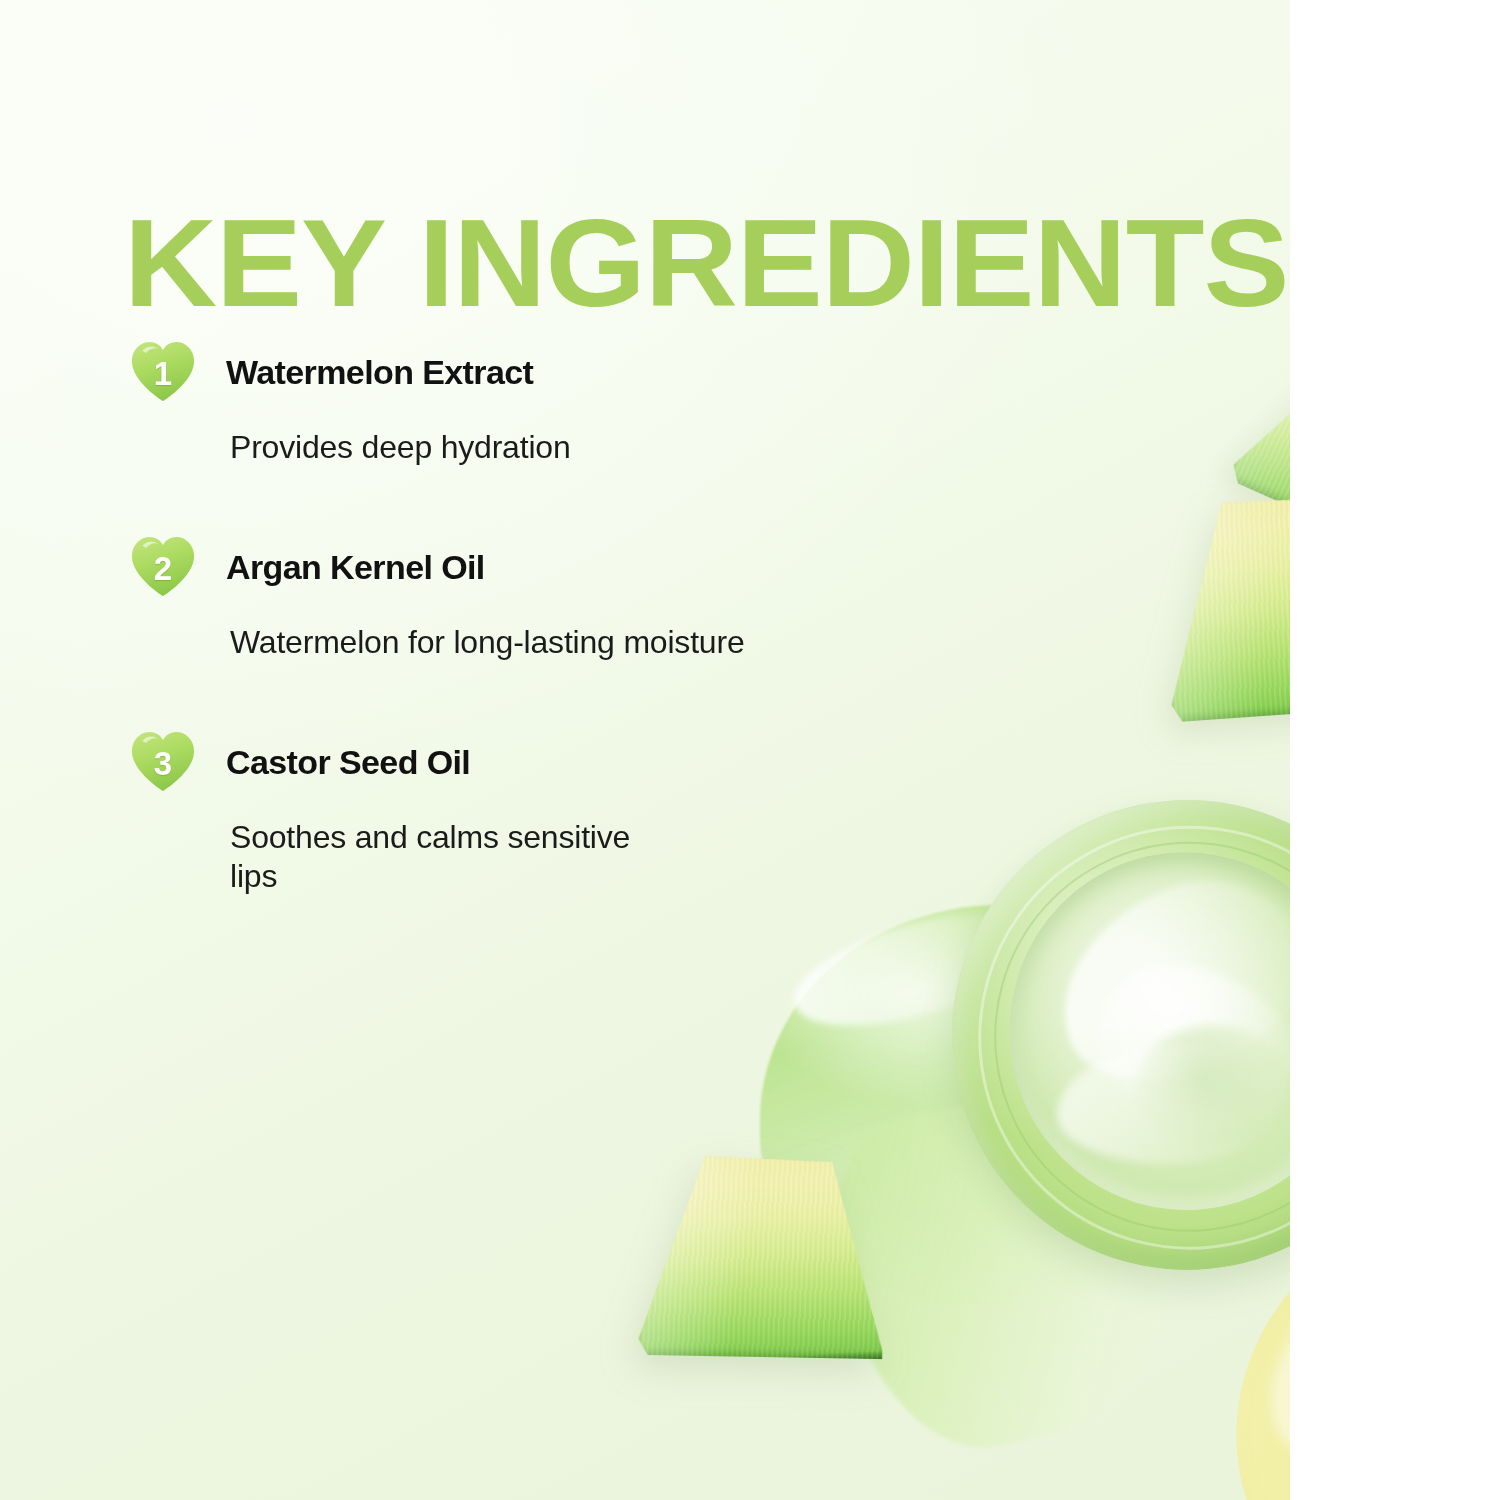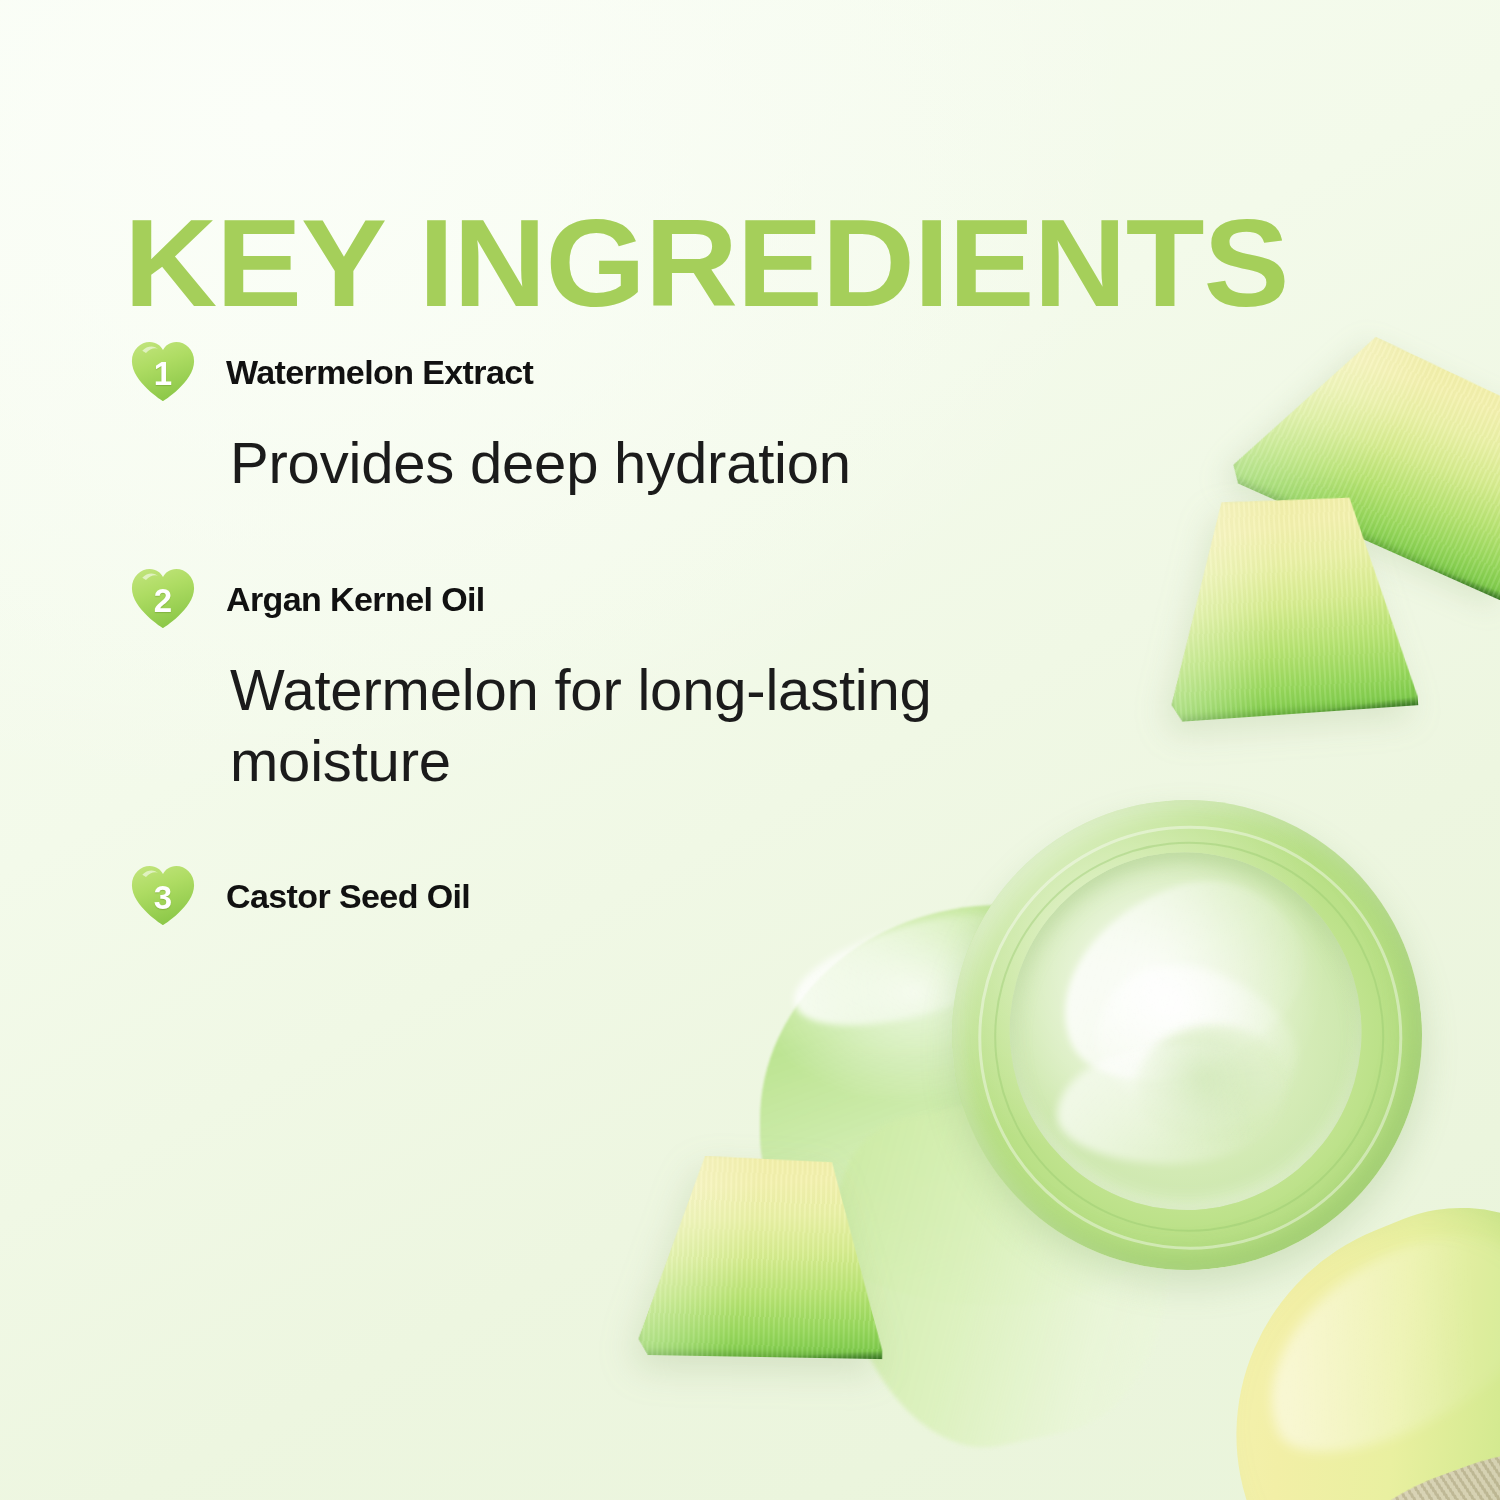--- a/index.html
+++ b/index.html
@@ -2,21 +2,21 @@
 <html><head>
 <meta charset="utf-8">
 <style>
   html, body {
     margin: 0;
     padding: 0;
     background: #ffffff;
   }
   #canvas {
     position: relative;
-    width: 1500px;
+    width: 1290px;
     height: 1500px;
     overflow: hidden;
     font-family: "Liberation Sans", sans-serif;
     background:
       radial-gradient(ellipse 1400px 1100px at 18% 8%, #fbfef8 0%, rgba(251,254,248,0) 62%),
       linear-gradient(152deg, #f8fdf3 0%, #f3faea 38%, #edf6e0 68%, #e9f4da 100%);
   }
 
   
   #title {
@@ -69,21 +69,21 @@
     font-size: 34px;
     font-weight: 700;
     color: #111111;
     letter-spacing: -0.6px;
     line-height: 1.05;
     white-space: nowrap;
   }
   .ing-desc {
     margin-top: 18px;
     margin-left: 104px;
-    font-size: 58px;
+    font-size: 32px;
     font-weight: 400;
     color: #1b1b1b;
     line-height: 1.22;
     letter-spacing: -0.2px;
     max-width: 820px;
   }
 
   
   .photo { position: absolute; }
 
@@ -385,16 +385,17 @@
                 <stop offset="100%" stop-color="#8ec94a"></stop>
               </linearGradient>
             </defs>
             <path d="M50 88 C50 88 8 62 8 34 C8 18 20 8 32 8 C41 8 47 13 50 19 C53 13 59 8 68 8 C80 8 92 18 92 34 C92 62 50 88 50 88 Z" fill="url(#hg3)"></path>
             <path d="M22 20 C28 13 38 12 44 18 C40 15 32 17 27 23 Z" fill="rgba(255,255,255,0.55)"></path>
           </svg>
           <span class="heart-num">3</span>
         </div>
         <div class="ing-title">Castor Seed Oil</div>
       </div>
+      <div class="ing-desc" style="max-width:420px;">Soothes and calms sensitive lips</div>
     </div>
 
   </div>
 </div>
 
 </body></html>

